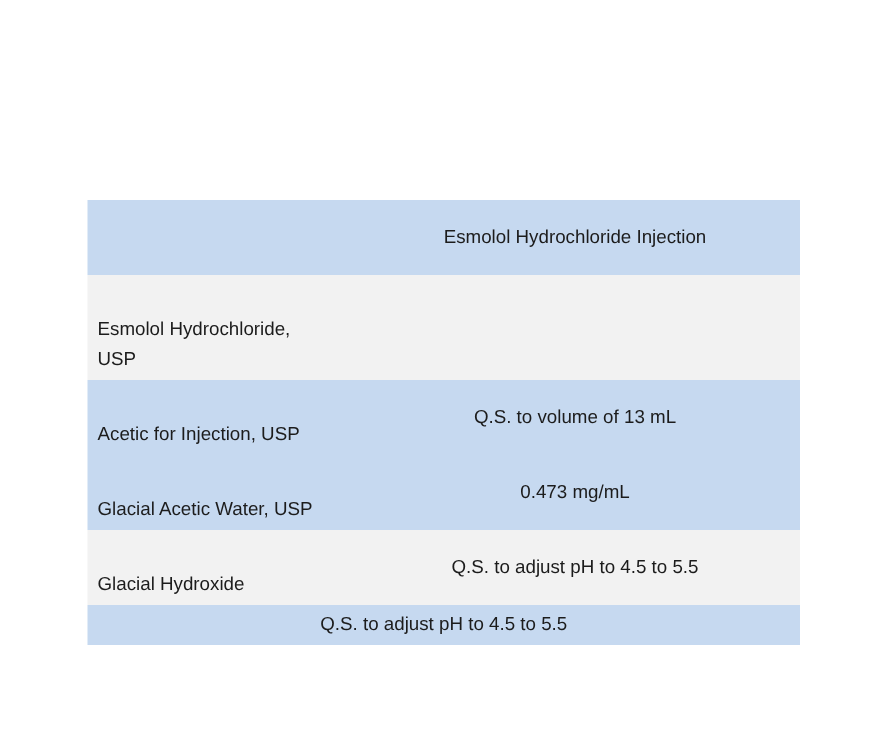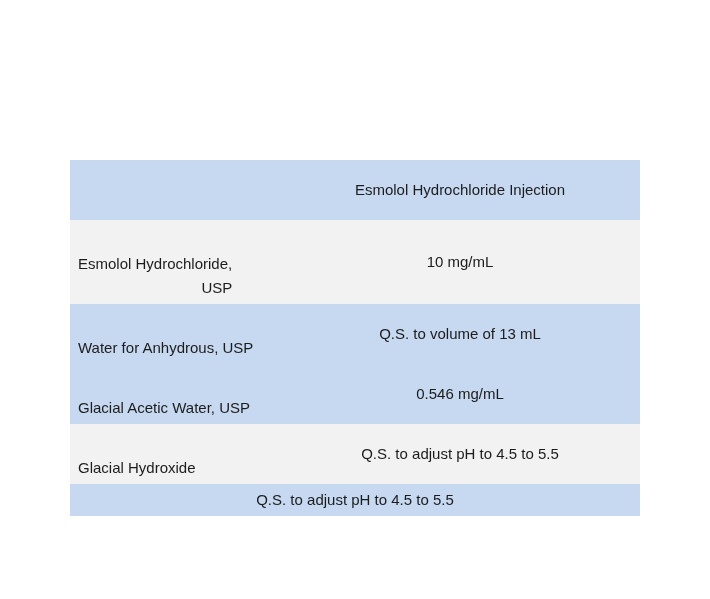--- a/index.html
+++ b/index.html
@@ -35,21 +35,21 @@
   .cell {
     box-sizing: border-box;
     padding: 4px 8px;
     line-height: 24px;
     display: flex;
     align-items: center;
     min-height: 32px;
   }
   .col-ingredient {
     width: 210px;
-    text-align: right;
+    text-align: left;
     white-space: pre-line;
     justify-content: flex-start;
     margin-top: 28px;
   }
   .col-value {
     flex: 1;
     text-align: left;
     justify-content: center;
     white-space: normal;
   }
@@ -60,29 +60,28 @@
 <div class="canvas">
   <div class="comp-table">
     <div class="row header-row bg-blue">
       <div class="cell col-ingredient"></div>
       <div class="cell col-value">Esmolol Hydrochloride Injection</div>
     </div>
     <div id="rows-container">
         <div class="row bg-gray">
           <div class="cell col-ingredient">Esmolol Hydrochloride,
 USP</div>
-          <div class="cell col-value">10 mg/mL</div>
         </div>
         <div class="row bg-blue">
-          <div class="cell col-ingredient">Water for Anhydrous, USP</div>
+          <div class="cell col-ingredient">Acetic for Injection, USP</div>
           <div class="cell col-value">Q.S. to volume of 13 mL</div>
         </div>
         <div class="row bg-blue">
           <div class="cell col-ingredient">Glacial Acetic Water, USP</div>
-          <div class="cell col-value">0.546 mg/mL</div>
+          <div class="cell col-value">0.473 mg/mL</div>
         </div>
         <div class="row bg-gray">
           <div class="cell col-ingredient">Glacial Hydroxide</div>
           <div class="cell col-value">Q.S. to adjust pH to 4.5 to 5.5</div>
         </div>
         <div class="row bg-blue">
           <div class="cell col-value">Q.S. to adjust pH to 4.5 to 5.5</div>
         </div>
       </div>
   </div>

